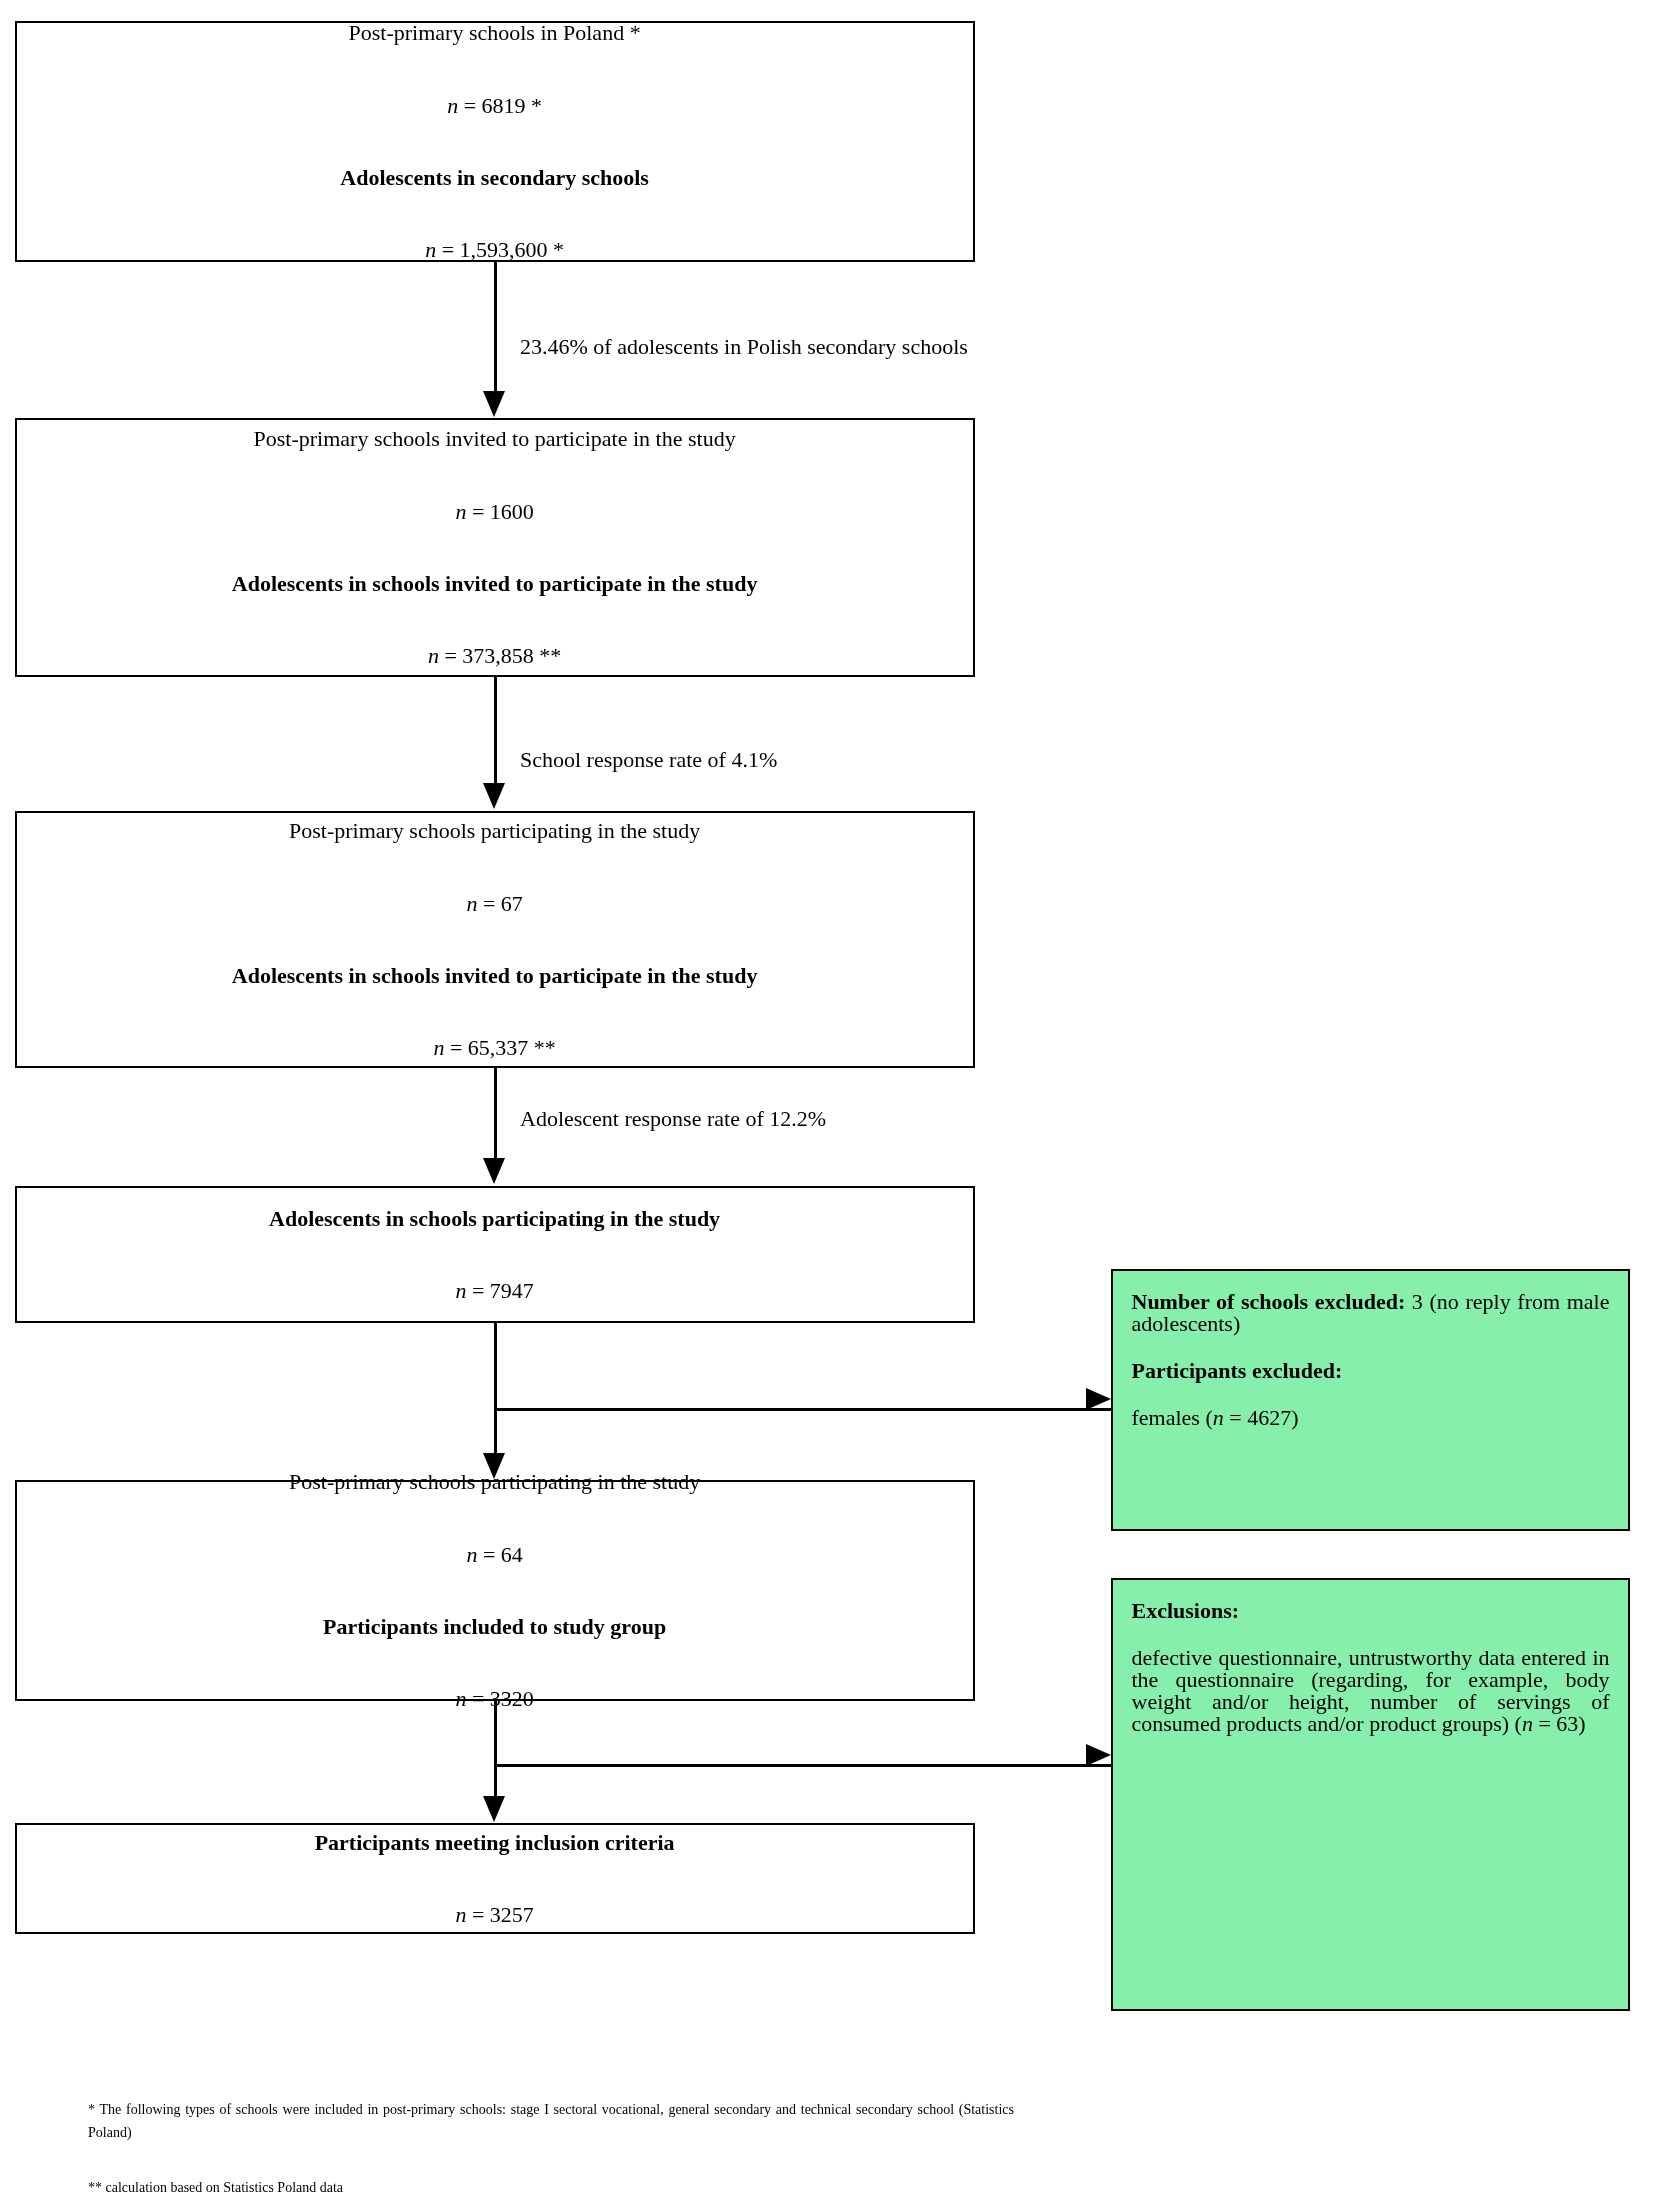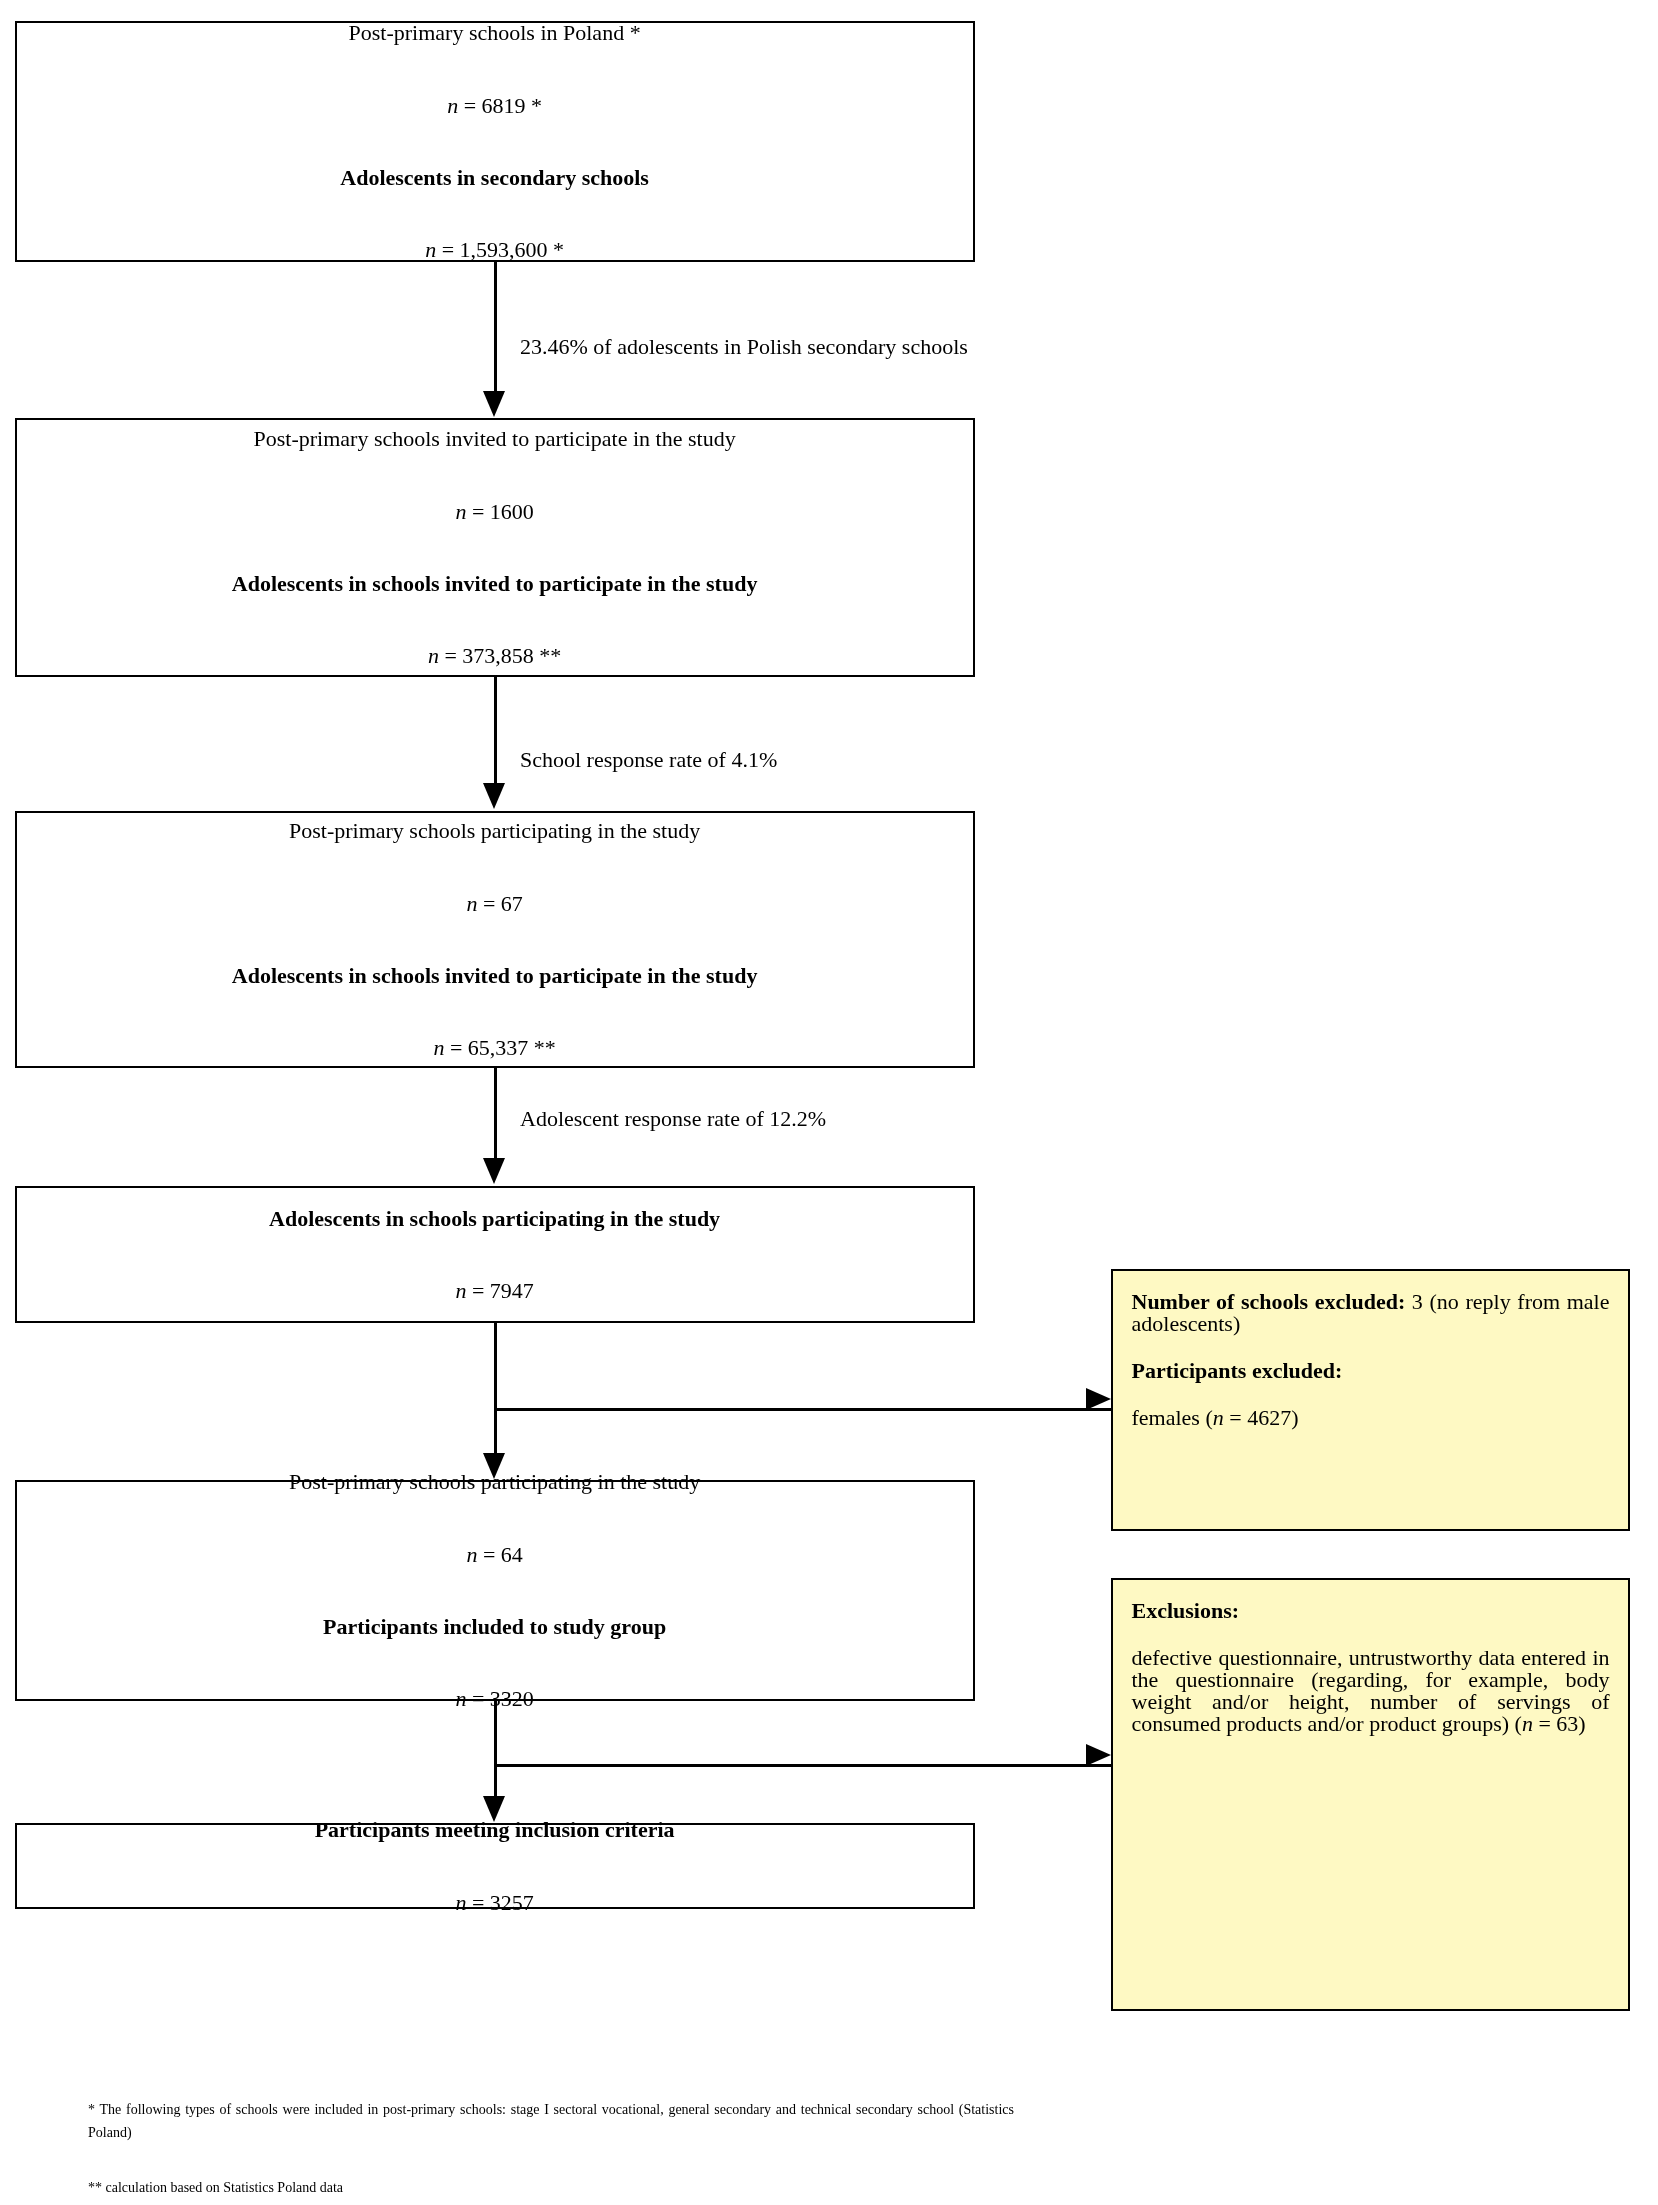--- a/index.html
+++ b/index.html
@@ -15,24 +15,24 @@
   .box .line.b{font-weight:bold;}
   .box .line + .line{margin-top:25px;}
   .it{font-style:italic;}
 
   
   #box1{left:14.6px;  top:21px;   width:960px; height:241px;}
   #box2{left:14.6px;  top:418px;  width:960px; height:259px;}
   #box3{left:14.6px;  top:811px; width:960px; height:257px;}
   #box4{left:14.6px;  top:1186px; width:960px; height:137px;}
   #box5{left:14.6px;  top:1480px; width:960px; height:221px;}
-  #box6{left:14.6px;  top:1823px; width:960px; height:86px;}
+  #box6{left:14.6px;  top:1823px; width:960px; height:111px;}
 
   
-  .sidebox{position:absolute;box-sizing:border-box;border:2.2px solid #000;background:#fef9c3;
+  .sidebox{position:absolute;box-sizing:border-box;border:2.2px solid #000;background:#86efac;
            padding:20px 18.5px;}
   #side1{left:1111px; top:1269px; width:519px; height:262px;}
   #side2{left:1111px; top:1578px; width:519px; height:433px;}
   .sidebox p{margin:0;font-size:22px;line-height:1.0;text-align:justify;
              text-align-last:left;}
   .sidebox p + p{margin-top:25px;}
   .sidebox .bb{font-weight:bold;}
 
   
   .vline{position:absolute;width:2.6px;background:#000;left:494px;}

